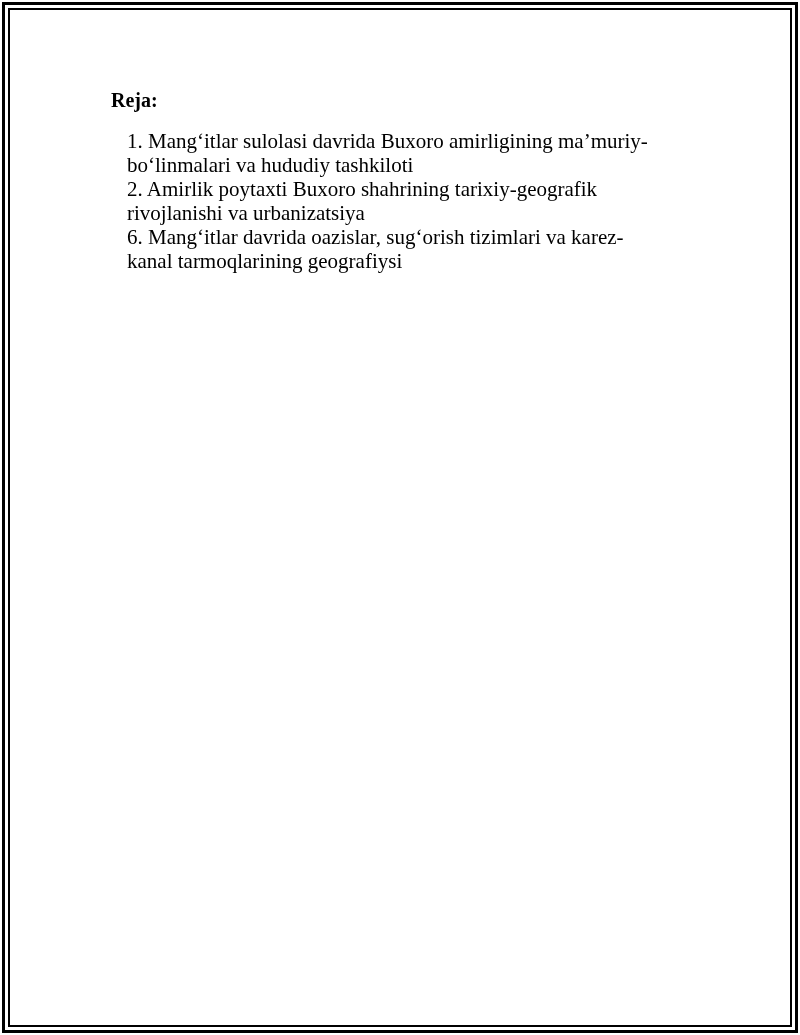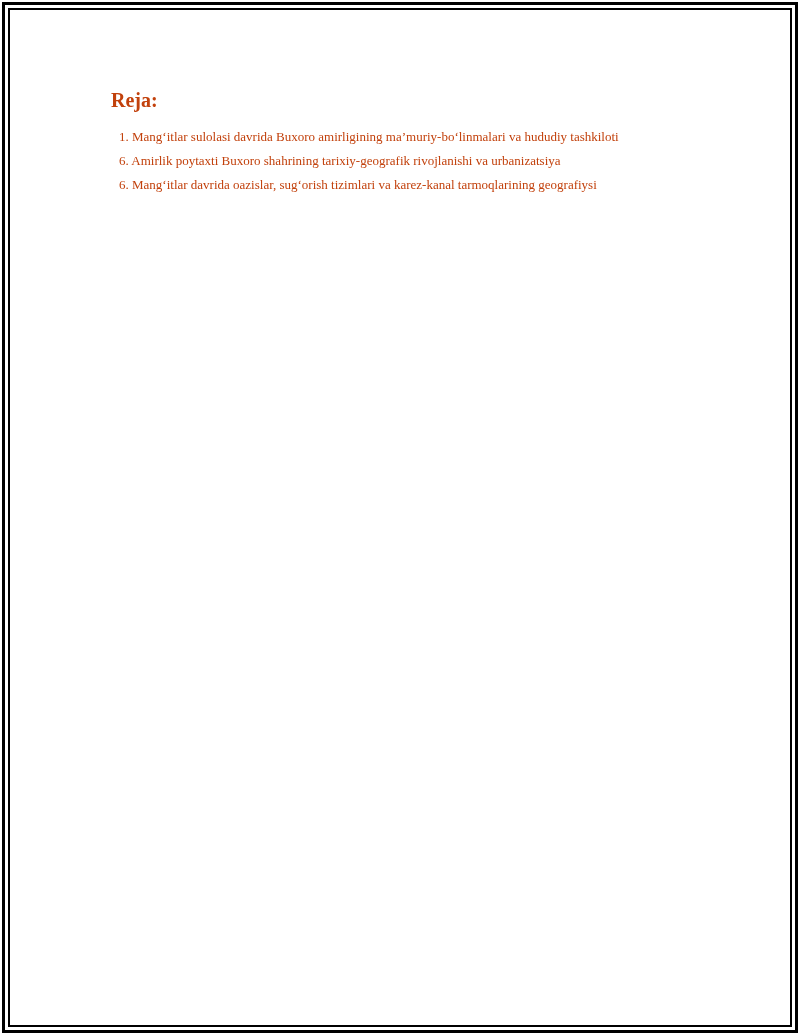--- a/index.html
+++ b/index.html
@@ -30,46 +30,46 @@
       bottom: 3px;
       border: 2px solid #000000;
       background: #ffffff;
     }
     .page-content {
       position: absolute;
       left: 111px;
       top: 87px;
       width: 560px;
       font-family: "Liberation Serif", "DejaVu Serif", serif;
-      color: #c2410c;
+      color: #000000;
     }
     .heading {
       font-size: 20px;
       font-weight: bold;
       margin: 0 0 12px 0;
       line-height: 26px;
     }
     .plan-list {
-      margin: 8px;
+      margin: 16px;
       padding: 0;
       list-style: none;
-      font-size: 13px;
+      font-size: 21px;
       line-height: 24px;
     }
     .plan-item {
       margin: 0;
     }
   </style>
 </head>
 <body>
 
 <div class="frame-outer">
   <div class="frame-inner"></div>
 </div>
 
 <div class="page-content">
   <h2 class="heading">Reja:</h2>
   <ol class="plan-list">
     <li class="plan-item">1. Mang‘itlar sulolasi davrida Buxoro amirligining ma’muriy-bo‘linmalari va hududiy tashkiloti</li>
-    <li class="plan-item">6. Amirlik poytaxti Buxoro shahrining tarixiy-geografik rivojlanishi va urbanizatsiya</li>
+    <li class="plan-item">2. Amirlik poytaxti Buxoro shahrining tarixiy-geografik rivojlanishi va urbanizatsiya</li>
     <li class="plan-item">6. Mang‘itlar davrida oazislar, sug‘orish tizimlari va karez-kanal tarmoqlarining geografiysi</li>
   </ol>
 </div>
 
 </body></html>

